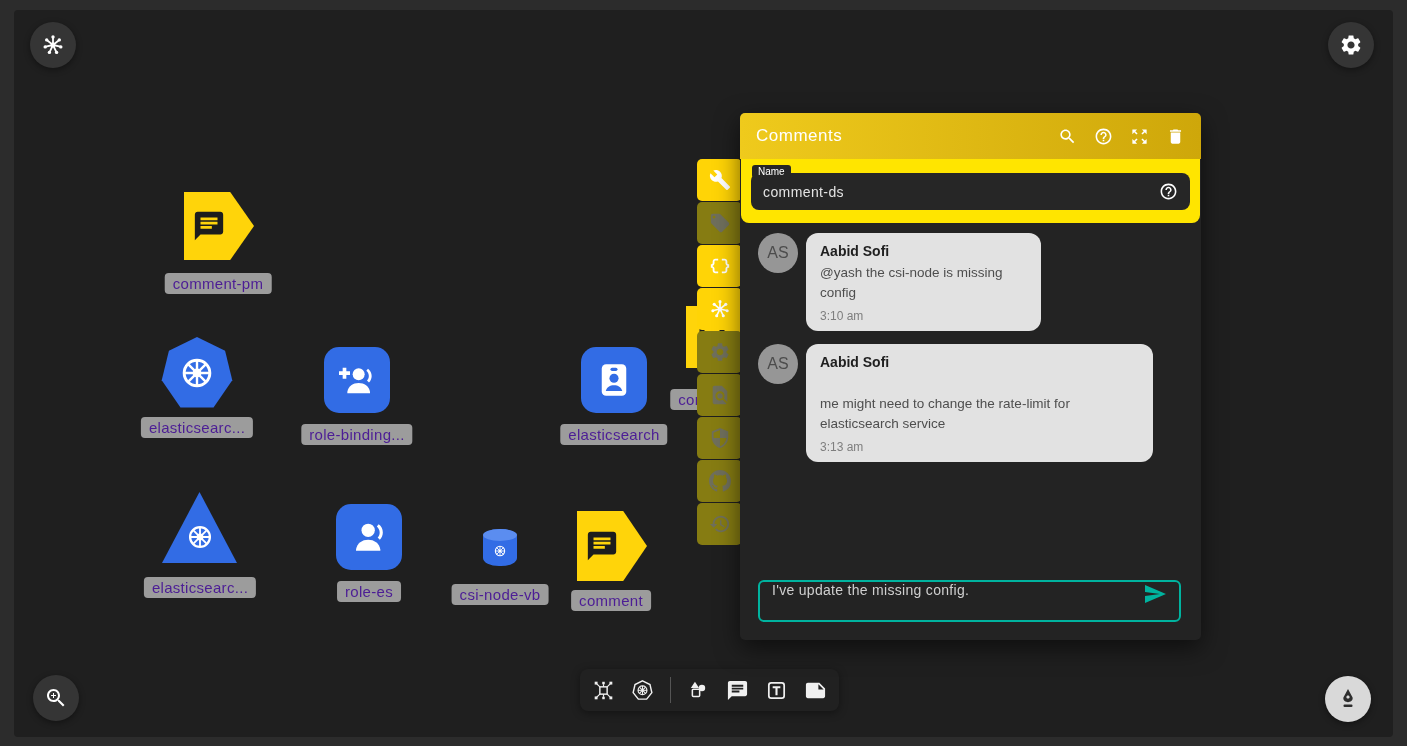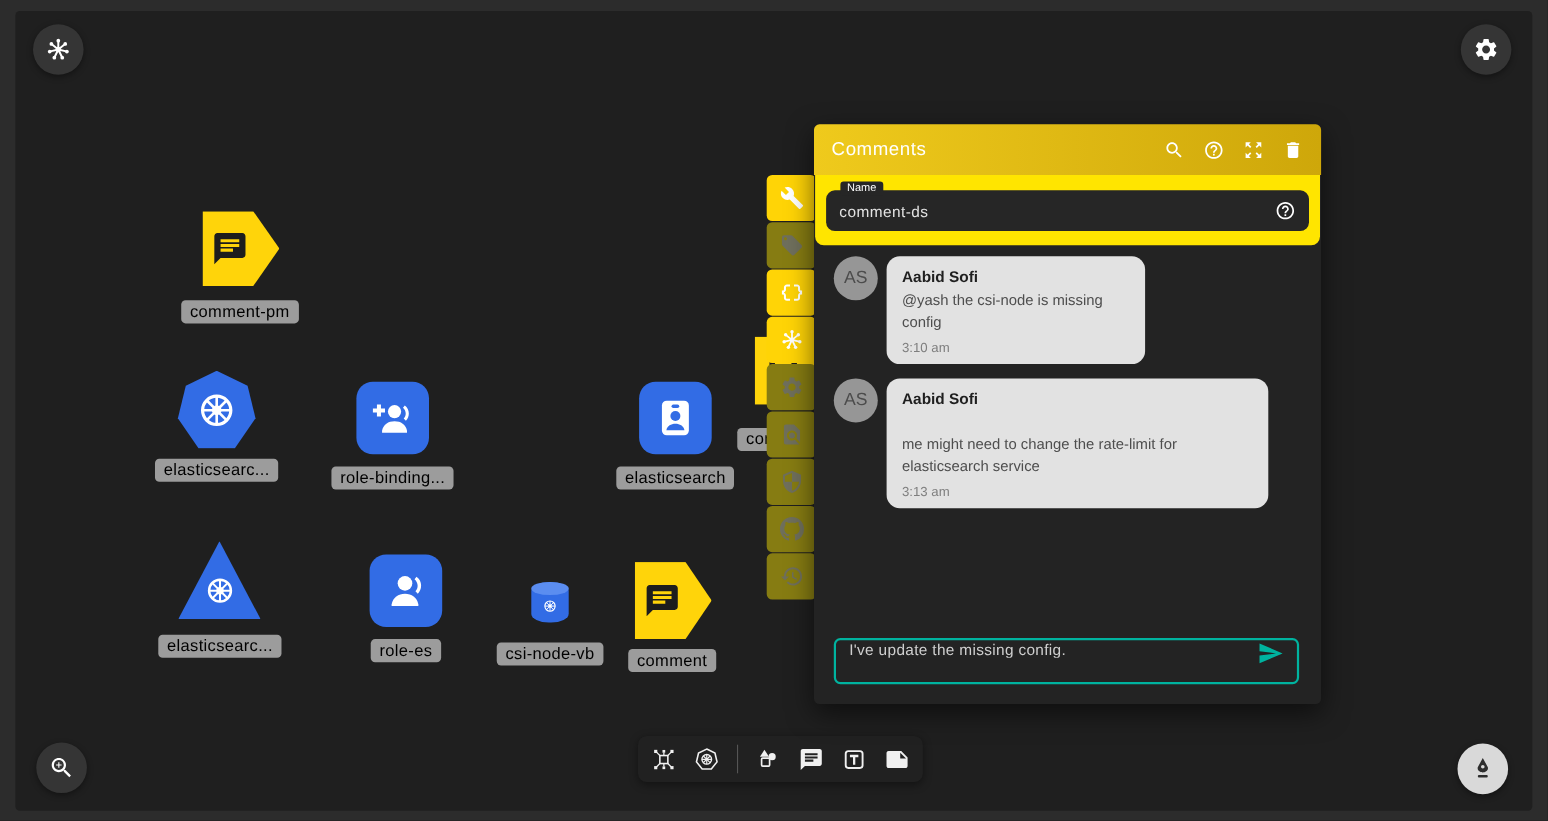--- a/index.html
+++ b/index.html
@@ -21,37 +21,37 @@
   .pentagon { clip-path:polygon(0 0, 66% 0, 100% 50%, 66% 100%, 0 100%); }
   .pentagon svg { margin-right:30%; }
   .heptagon { clip-path:polygon(50% 0%, 89% 19%, 99% 60%, 73% 98%, 27% 98%, 1% 60%, 11% 19%); }
   .rounded-square { border-radius:15px; }
   .triangle { clip-path:polygon(50% 0, 100% 100%, 0 100%); }
   .triangle svg { margin-top:18px; }
   .cylinder { border-radius:16px/8px; position:relative; }
   .cylinder .lid { position:absolute; top:0; left:0; width:100%; height:12px; border-radius:50%; background:#5b8df0; }
   .cylinder svg { position:relative; z-index:1; margin-top:6px; }
 
-  .node-label { position:absolute; transform:translateX(-50%); z-index:1; background:#9C9C9C; color:#000000; font-size:15px; letter-spacing:.3px; padding:2px 8px; border-radius:4px; white-space:nowrap; }
+  .node-label { position:absolute; transform:translateX(-50%); z-index:1; background:#9C9C9C; color:#4c1d95; font-size:15px; letter-spacing:.3px; padding:2px 8px; border-radius:4px; white-space:nowrap; }
 
   
   #side-toolbar { position:absolute; left:697px; top:159px; width:45px; z-index:5; display:flex; flex-direction:column; gap:1px; }
   .side-tile { width:45px; height:42px; display:flex; align-items:center; justify-content:center; background:#FFD406; color:#fff; cursor:pointer; border-radius:5px; }
   .side-tile.dim { background:#867C12; color:#6F6F5C; }
   .side-tile svg { width:22px; height:22px; }
 
   
   #comments-panel { position:absolute; left:740px; top:113px; width:461px; height:527px; z-index:10; background:#232323; border-radius:5px; box-shadow:0 8px 24px rgba(0,0,0,.55); display:flex; flex-direction:column; }
   .panel-header { height:46px; flex:0 0 46px; background:linear-gradient(90deg,#EFCA1C,#CEA70A); border-radius:5px 5px 0 0; display:flex; align-items:center; padding:0 16px; }
   .panel-title { color:#fff; font-size:17px; letter-spacing:.5px; }
   .panel-actions { margin-left:auto; display:flex; gap:17px; color:#fff; }
   .panel-actions svg { width:19px; height:19px; cursor:pointer; }
   .name-section { background:#FFE500; margin:0 1px; padding:14px 10px 13px 10px; border-radius:0 0 8px 8px; }
   .name-box { position:relative; background:#262626; border-radius:8px; height:37px; display:flex; align-items:center; padding:0 12px; }
-  .name-chip { position:absolute; top:-8px; left:13px; background:#262626; color:#fff; font-size:10px; padding:1px 6px; border-radius:3px; }
+  .name-chip { position:absolute; top:-8px; left:1px; background:#262626; color:#fff; font-size:10px; padding:1px 6px; border-radius:3px; }
   .name-box input { flex:1; background:transparent; border:none; outline:none; color:#e3e3e3; font-size:14px; letter-spacing:.4px; font-family:"Liberation Sans",sans-serif; }
   .name-box svg { width:19px; height:19px; color:#fff; }
 
   .messages { flex:1; overflow:hidden; padding:10px 18px 0 18px; }
   .msg-row { display:flex; align-items:flex-start; margin-bottom:13px; }
   .msg-row.right { justify-content:flex-end; }
   .avatar-initials { width:40px; height:40px; border-radius:50%; background:#969696; color:#4c4c4c; font-size:16px; display:flex; align-items:center; justify-content:center; flex:0 0 40px; }
   .bubble { background:#E2E2E2; border-radius:12px; padding:10px 14px 8px 14px; margin-left:8px; }
   .bubble .author { font-size:14px; font-weight:bold; color:#1f1f1f; }
   .bubble .text { font-size:13.5px; color:#4e4e4e; margin-top:4px; line-height:1.45; }

